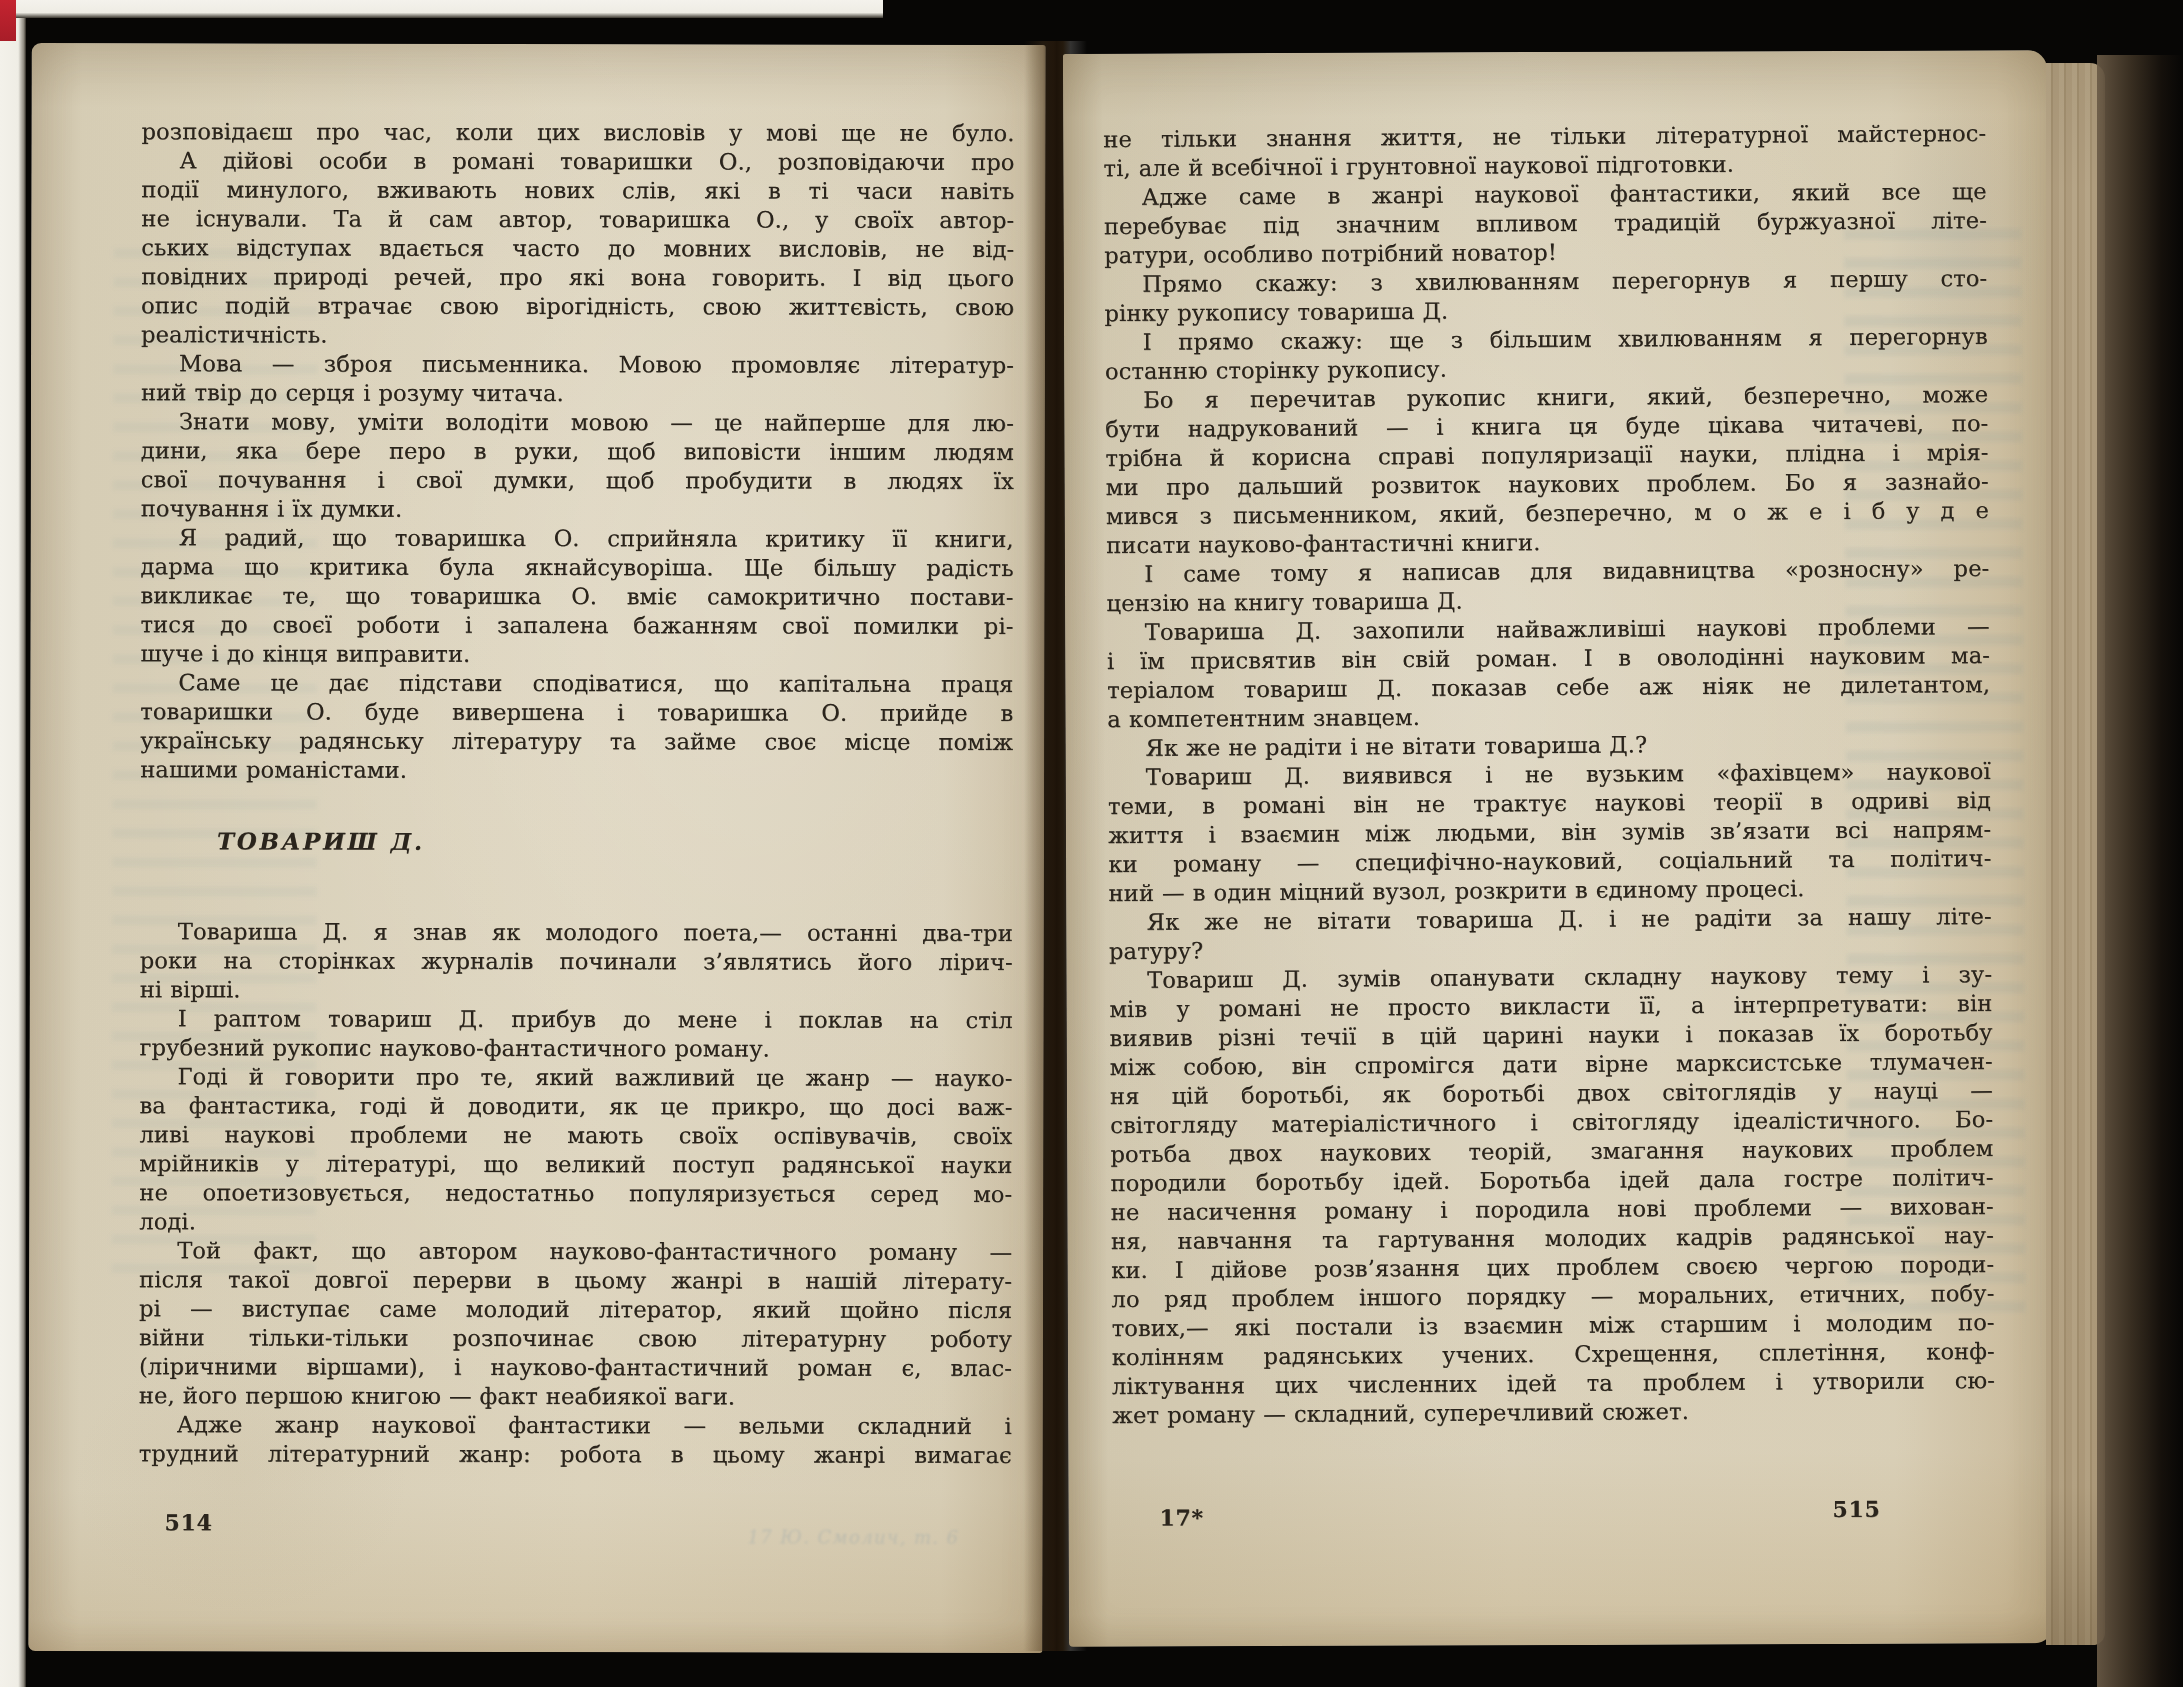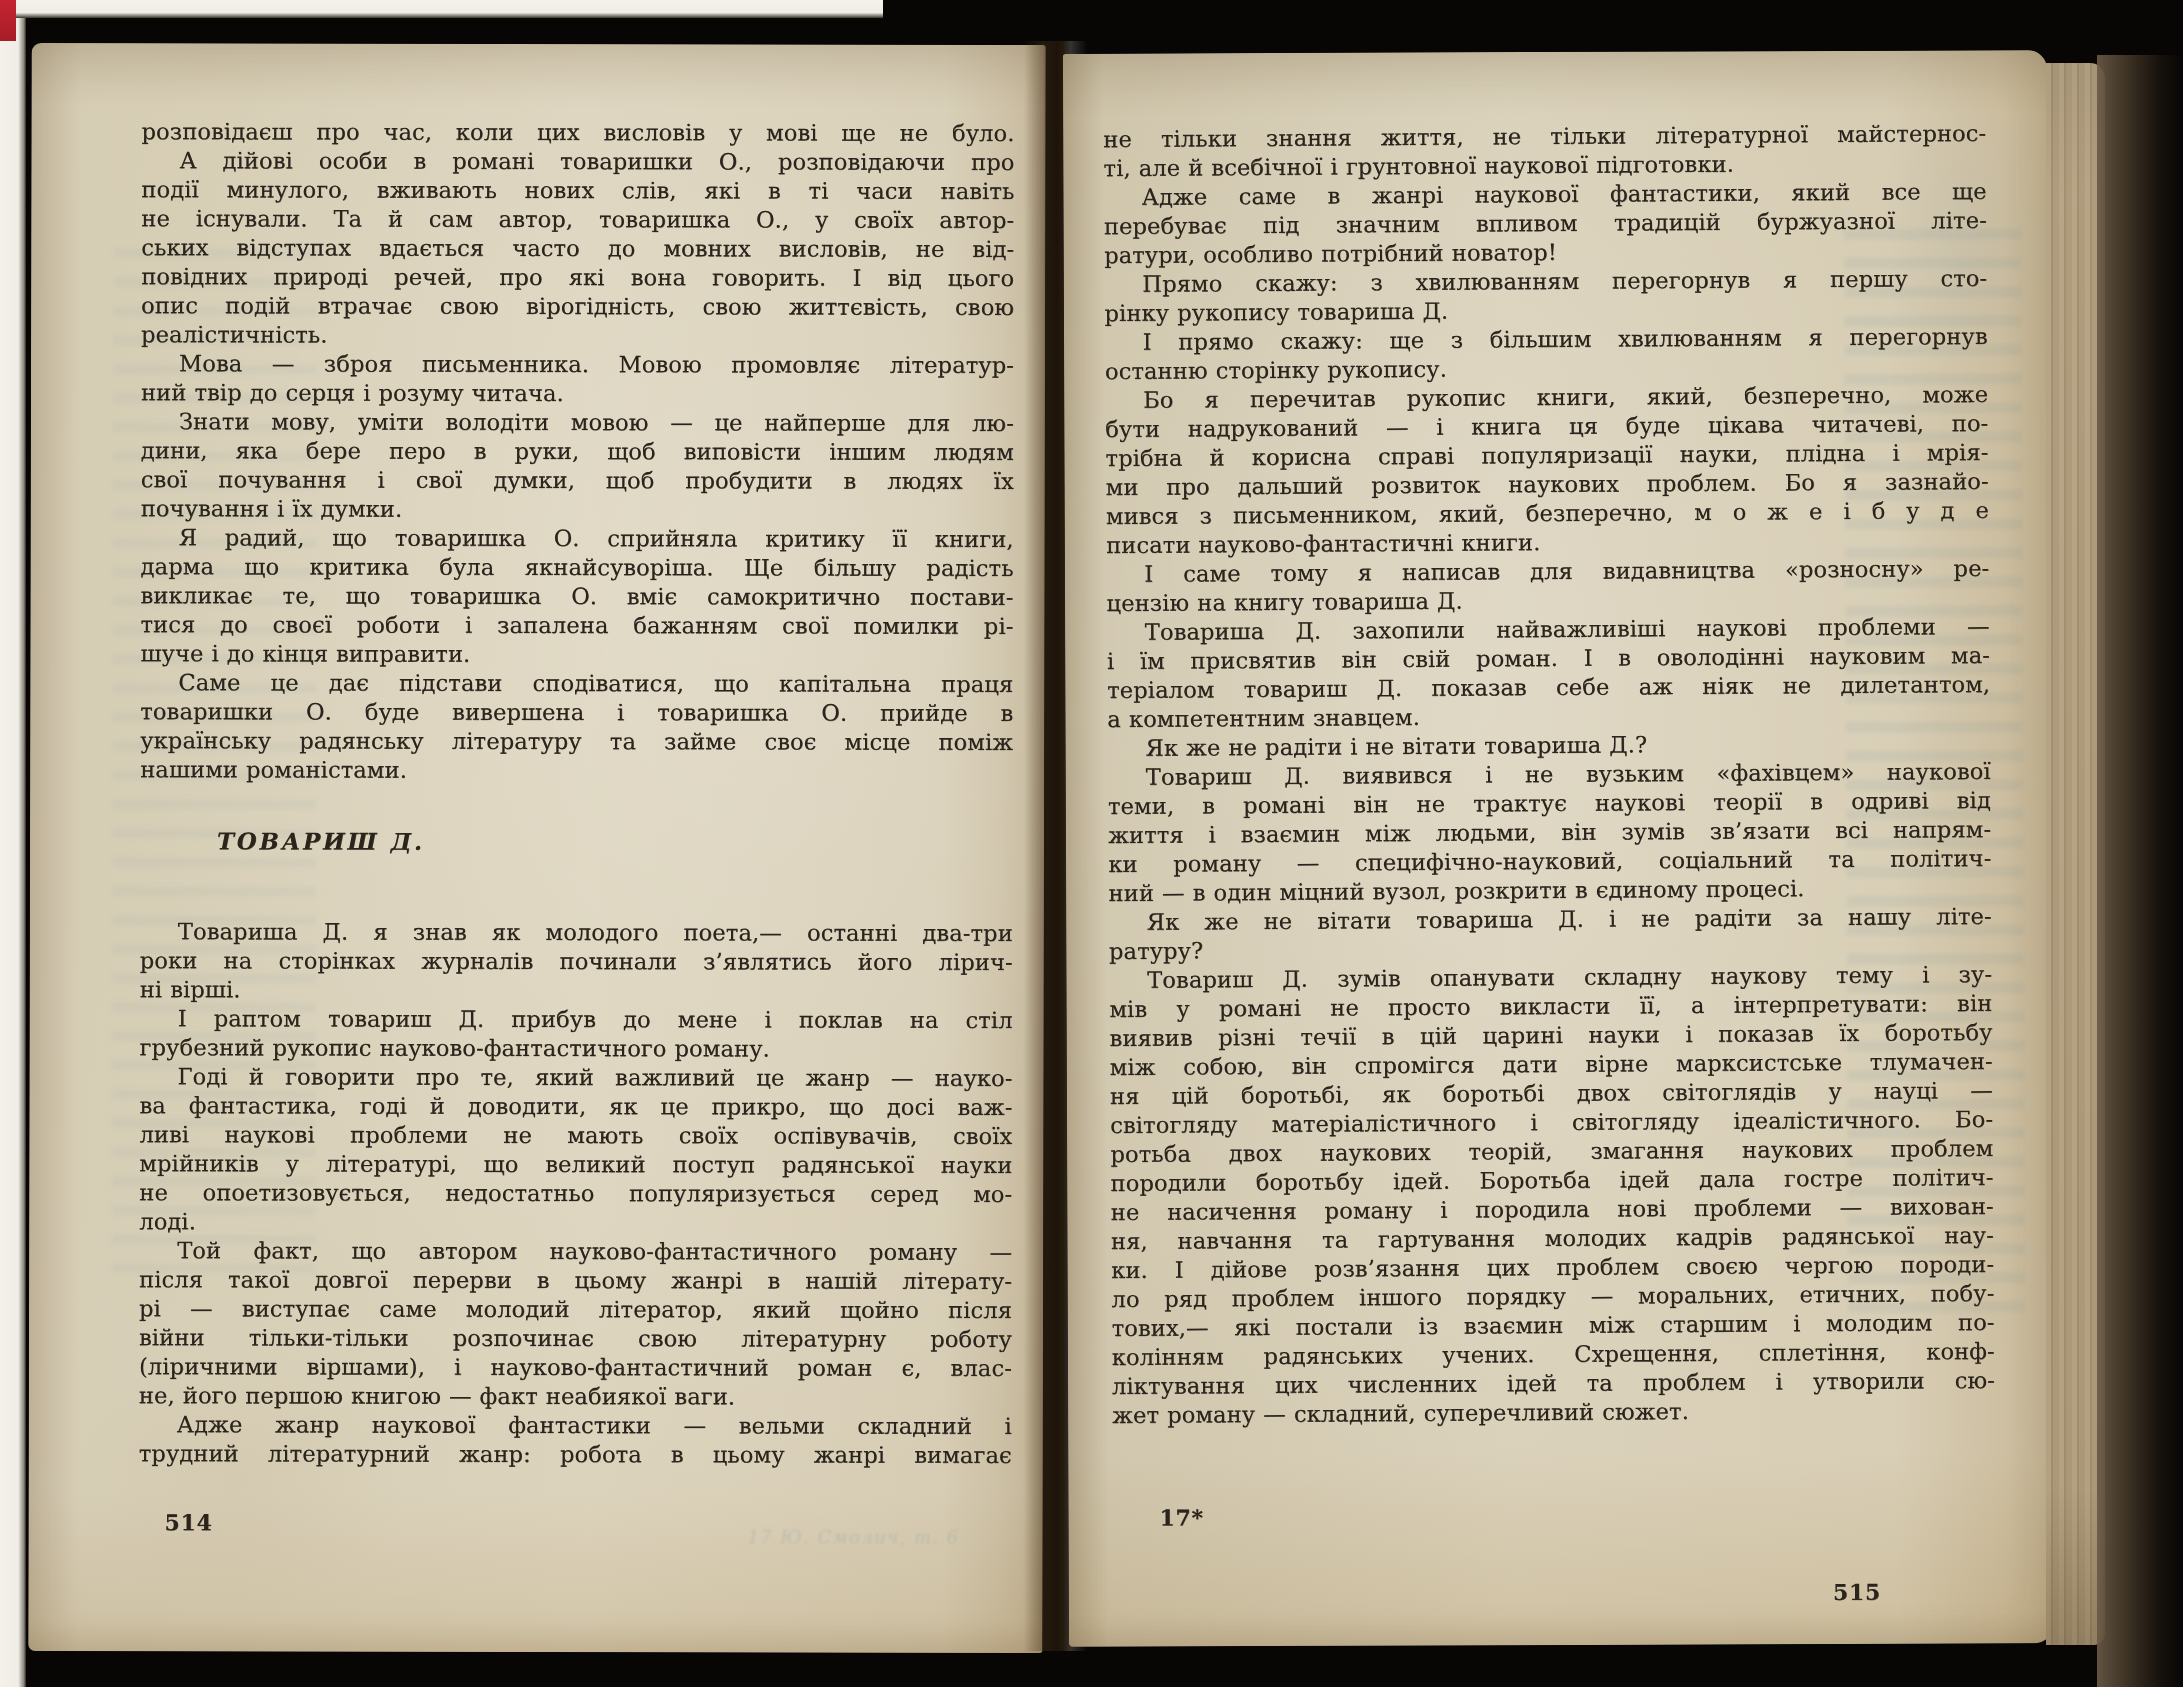--- a/index.html
+++ b/index.html
@@ -104,21 +104,21 @@
 
   .pageno, .sig {
     position: absolute;
     font-size: 22px;
     font-weight: bold;
     letter-spacing: 0.7px;
     text-shadow: 0.3px 0.3px 0.5px rgba(40,33,24,0.5);
   }
   .pageno-left  { left: 136px;  top: 1466px; }
   .sig          { left: 66px;   top: 1451px; margin-left: 25px; }
-  .pageno-right { left: 764px; top: 1528px; }
+  .pageno-right { left: 764px; top: 1445px; }
 
   
   .bleed-text {
     position: absolute;
     left: 719px; top: 1482px;
     font-size: 18px;
     color: #7d96a6;
     opacity: 0.28;
     filter: blur(0.8px);
     letter-spacing: 1.4px;

